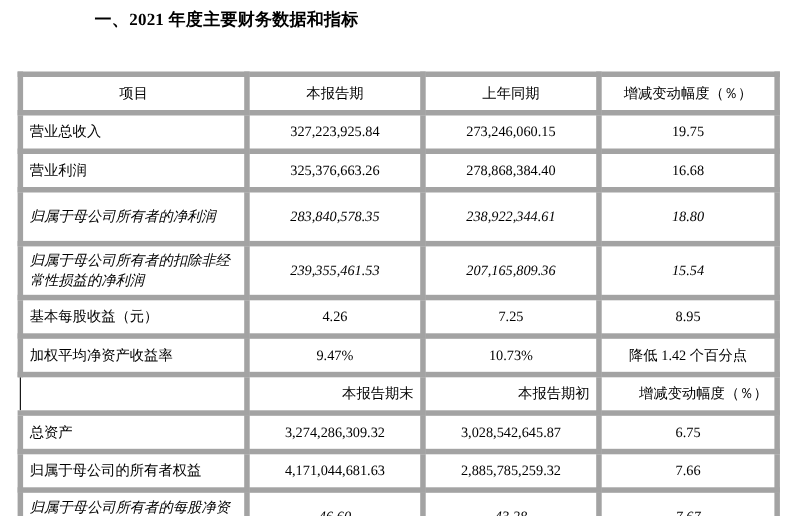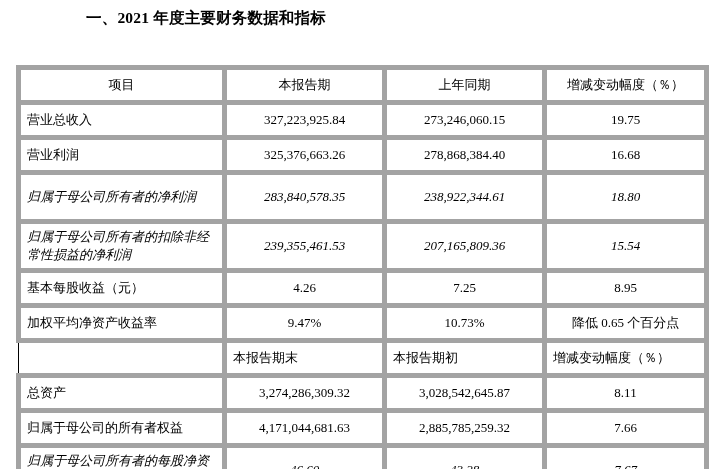--- a/index.html
+++ b/index.html
@@ -70,21 +70,21 @@
     padding-right: 8px;
   }
   .row-tall td {
     height: 38px;
     font-style: italic;
   }
   .row-normal td {
     height: 24px;
   }
   .sub-hdr td {
-    text-align: left;
+    text-align: right;
     font-weight: bold;
     height: 24px;
   }
   .sub-hdr td.blank {
     border-left: 1px solid #000;
   }
   .nowrap { white-space: nowrap; }
 </style>
 </head>
 <body>
@@ -136,35 +136,35 @@
       <tr class="row-normal">
         <td class="lbl">基本每股收益（元）</td>
         <td class="num">4.26</td>
         <td class="num">7.25</td>
         <td class="num">8.95</td>
       </tr>
       <tr class="row-normal">
         <td class="lbl">加权平均净资产收益率</td>
         <td class="num">9.47%</td>
         <td class="num">10.73%</td>
-        <td class="num nowrap">降低 0.65 个百分点</td>
+        <td class="num nowrap">降低 1.42 个百分点</td>
       </tr>
 
       <tr class="sub-hdr">
         <td class="blank"></td>
         <td>本报告期末</td>
         <td>本报告期初</td>
         <td>增减变动幅度（％）</td>
       </tr>
 
       <tr class="row-normal">
         <td class="lbl">总资产</td>
         <td class="num">3,274,286,309.32</td>
         <td class="num">3,028,542,645.87</td>
-        <td class="num">8.11</td>
+        <td class="num">6.75</td>
       </tr>
       <tr class="row-normal">
         <td class="lbl">归属于母公司的所有者权益</td>
         <td class="num">4,171,044,681.63</td>
         <td class="num">2,885,785,259.32</td>
         <td class="num">7.66</td>
       </tr>
       <tr class="row-tall">
         <td class="lbl">归属于母公司所有者的每股净资产（元）</td>
         <td class="num">46.60</td>

